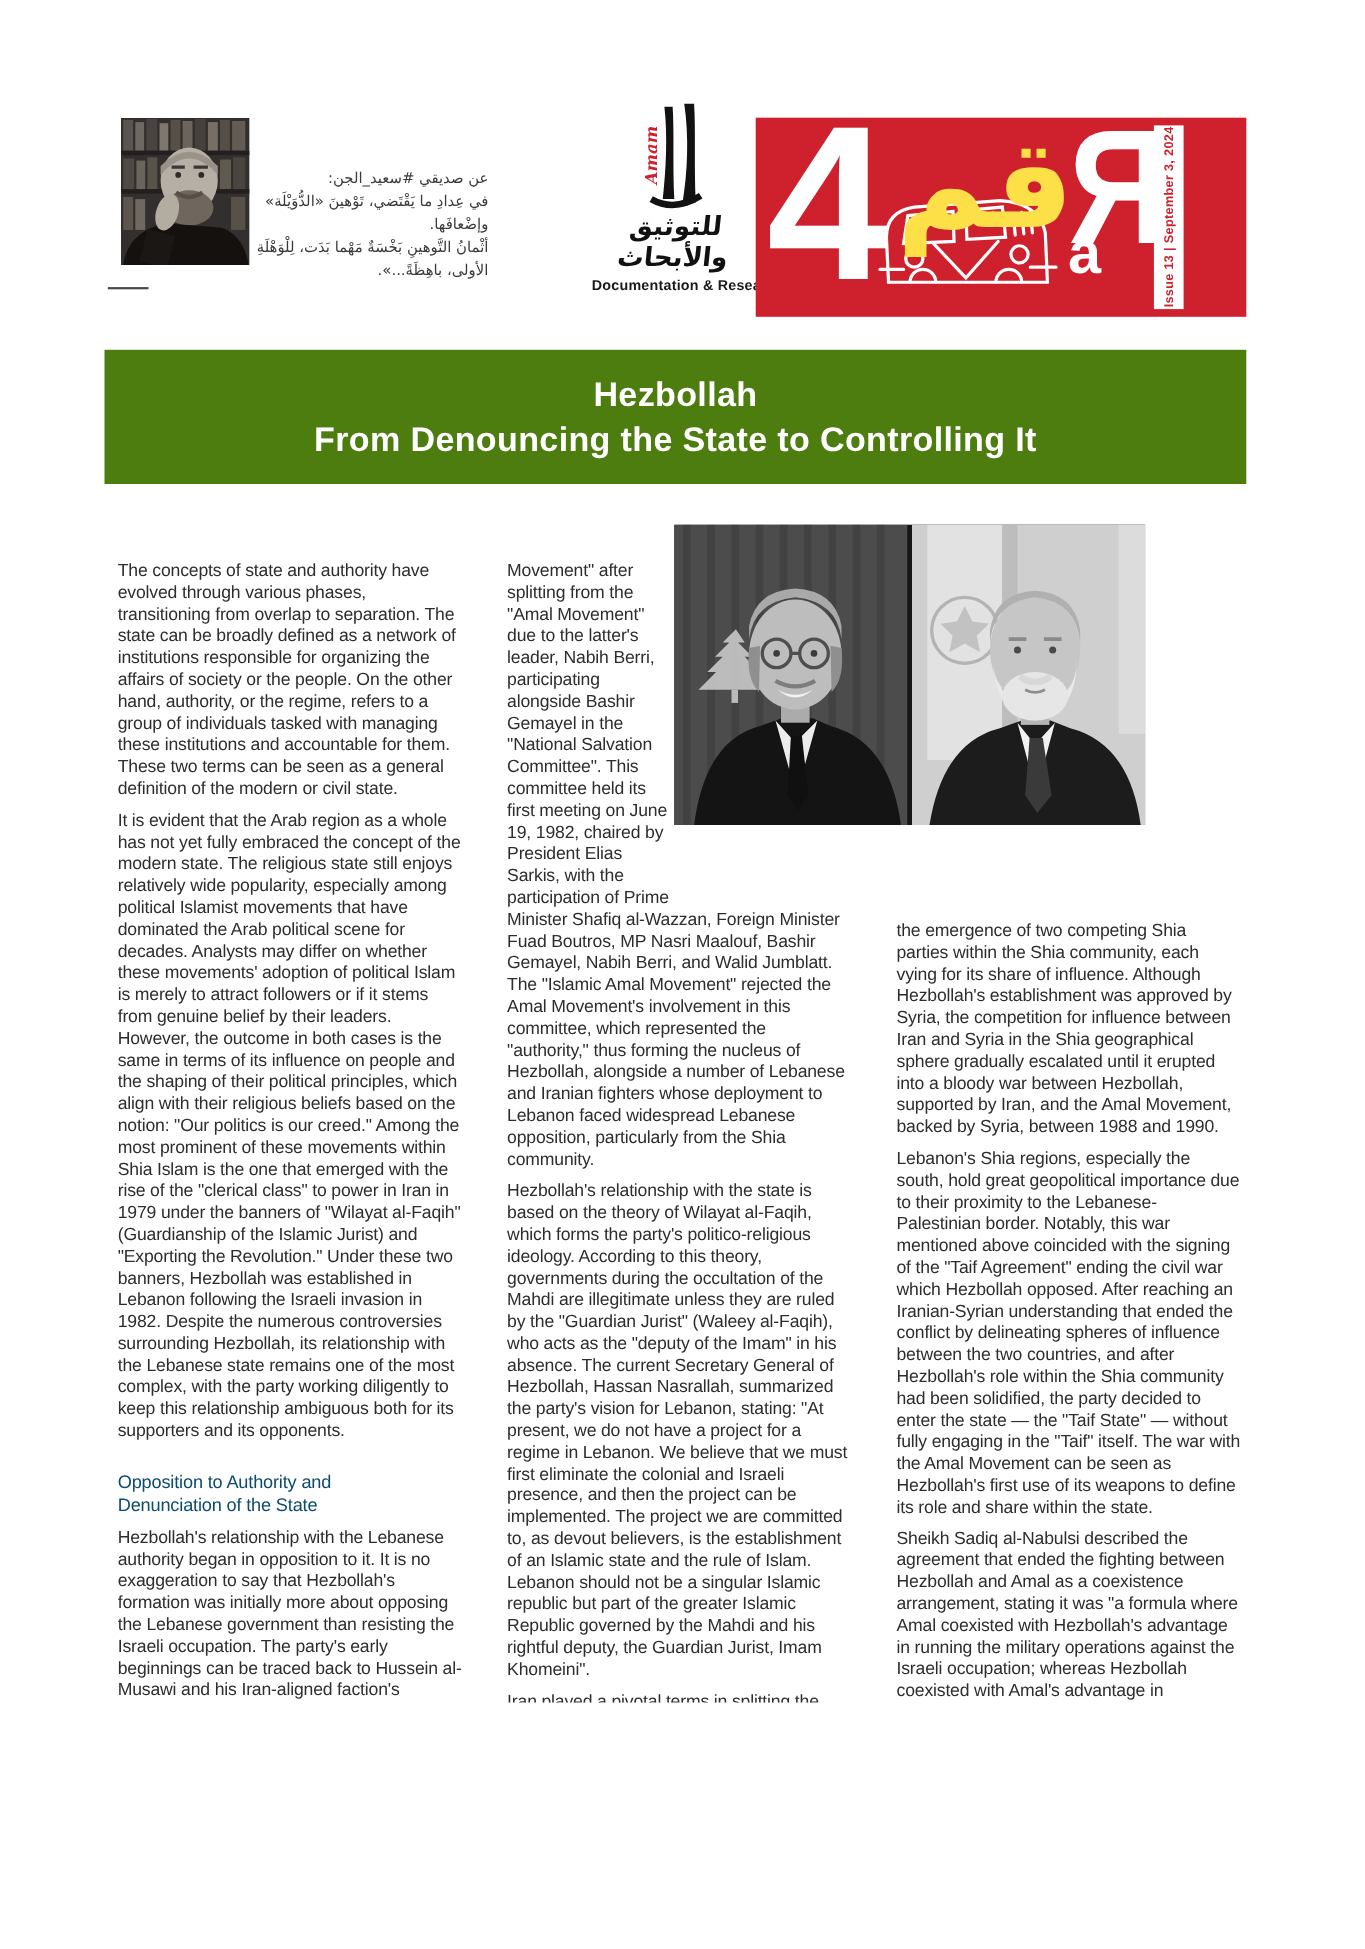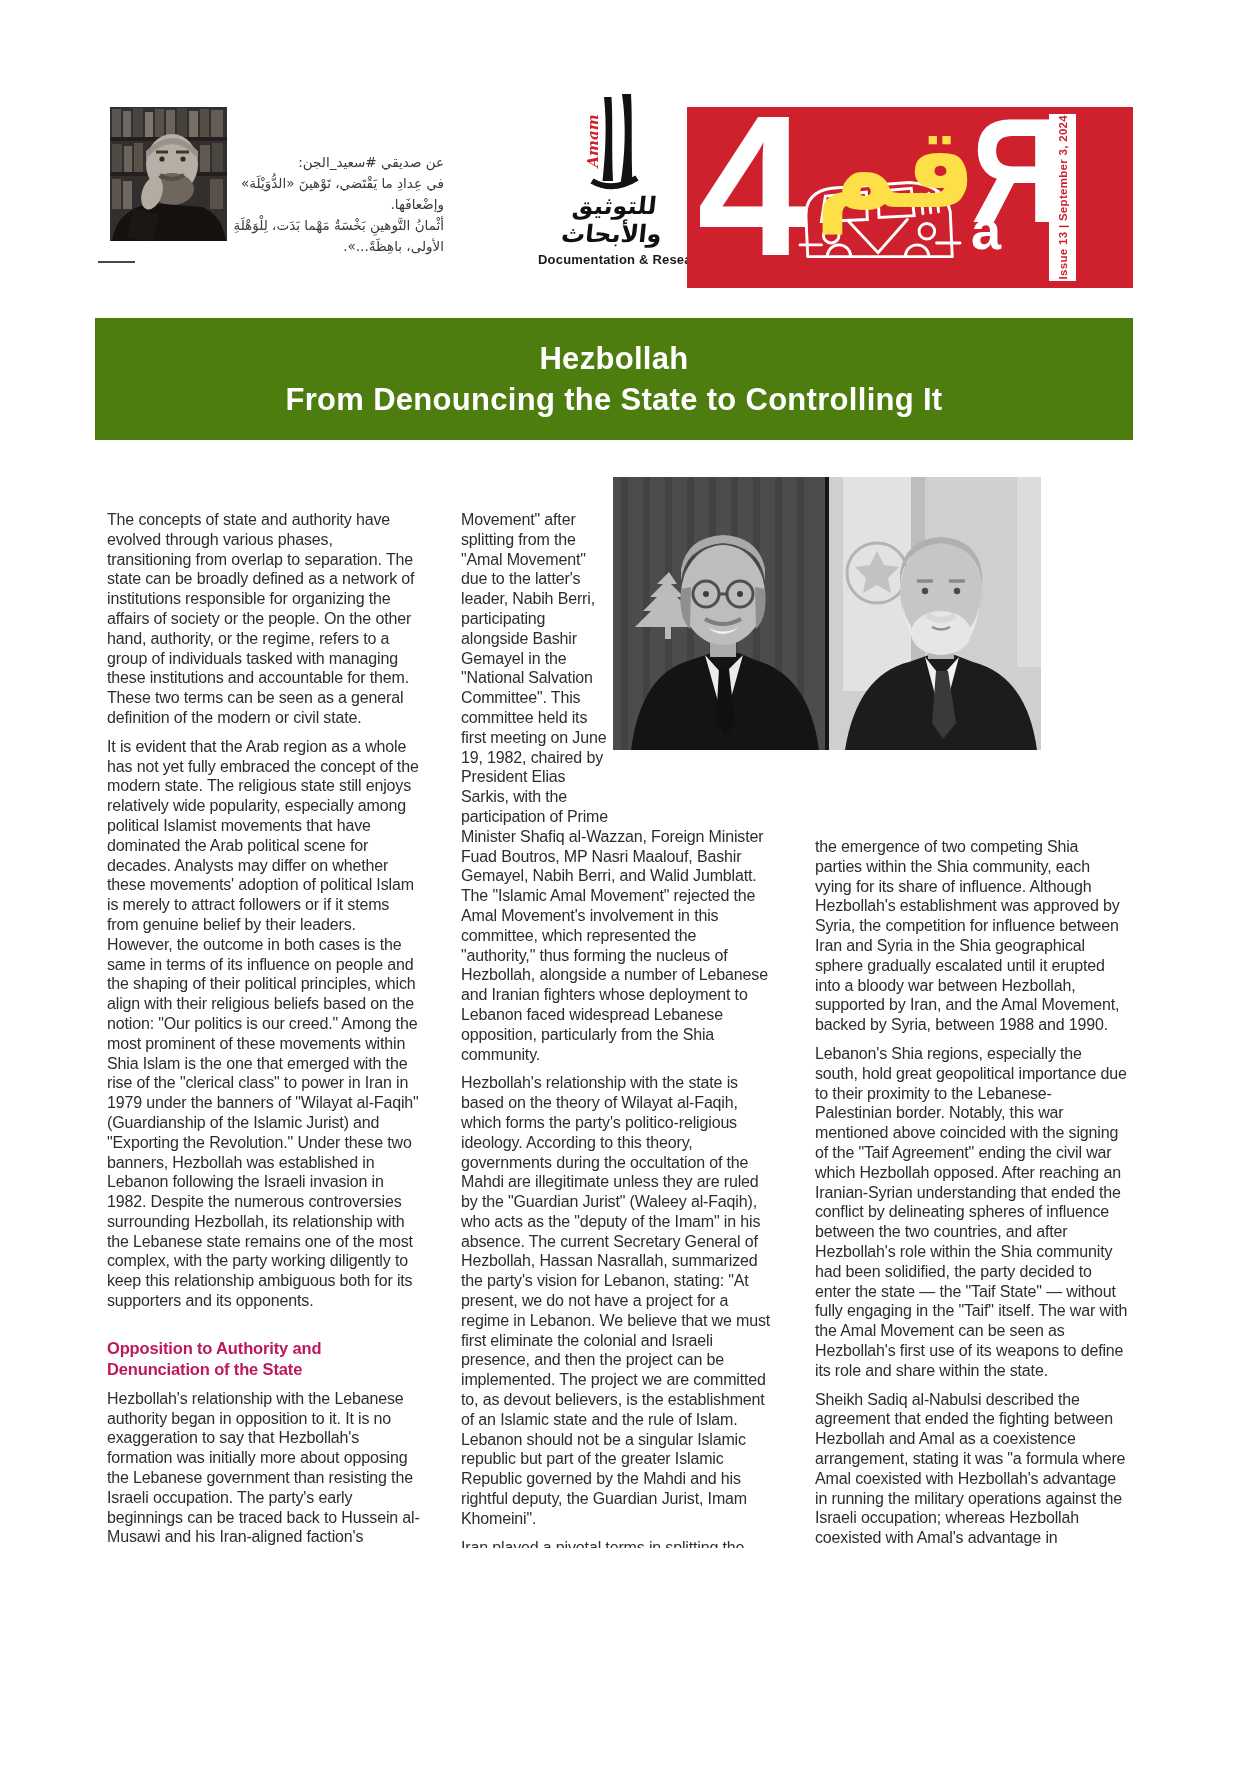--- a/index.html
+++ b/index.html
@@ -42,21 +42,21 @@
   
   .titleblock{left:95px;top:318px;width:1038px;height:122px;background:#4d7c0f;display:flex;
               flex-direction:column;align-items:center;justify-content:center;gap:5px;}
   .titleblock div{color:#fff;font-size:31px;font-weight:bold;letter-spacing:0.3px;line-height:36px;}
 
   
   .col{position:absolute;width:313px;font-size:16px;line-height:19.8px;letter-spacing:-0.15px;
        color:#2d2d2d;text-align:left;margin-top:40px;}
   .col p{margin:0 0 9px 0;}
   .col p:last-child{margin-bottom:0;}
-  .col h3{font-size:16.5px;line-height:21px;color:#be185d;margin:27px 0 9px 0;font-weight:bold;}
+  .col h3{font-size:16.5px;line-height:21px;color:#0c4a6e;margin:27px 0 9px 0;font-weight:normal;}
   .col1{left:107px;top:470px;}
   .col2{left:461px;top:470px;}
   .col3{left:815px;top:797px;}
   .col1 h3{width:255px;}
   .wrap-spacer{float:right;width:163px;height:308px;}
 
   
   .photos{left:613px;top:477px;width:428px;height:273px;background:#161616;display:flex;gap:4px;}
   .photos svg{display:block;}
 

